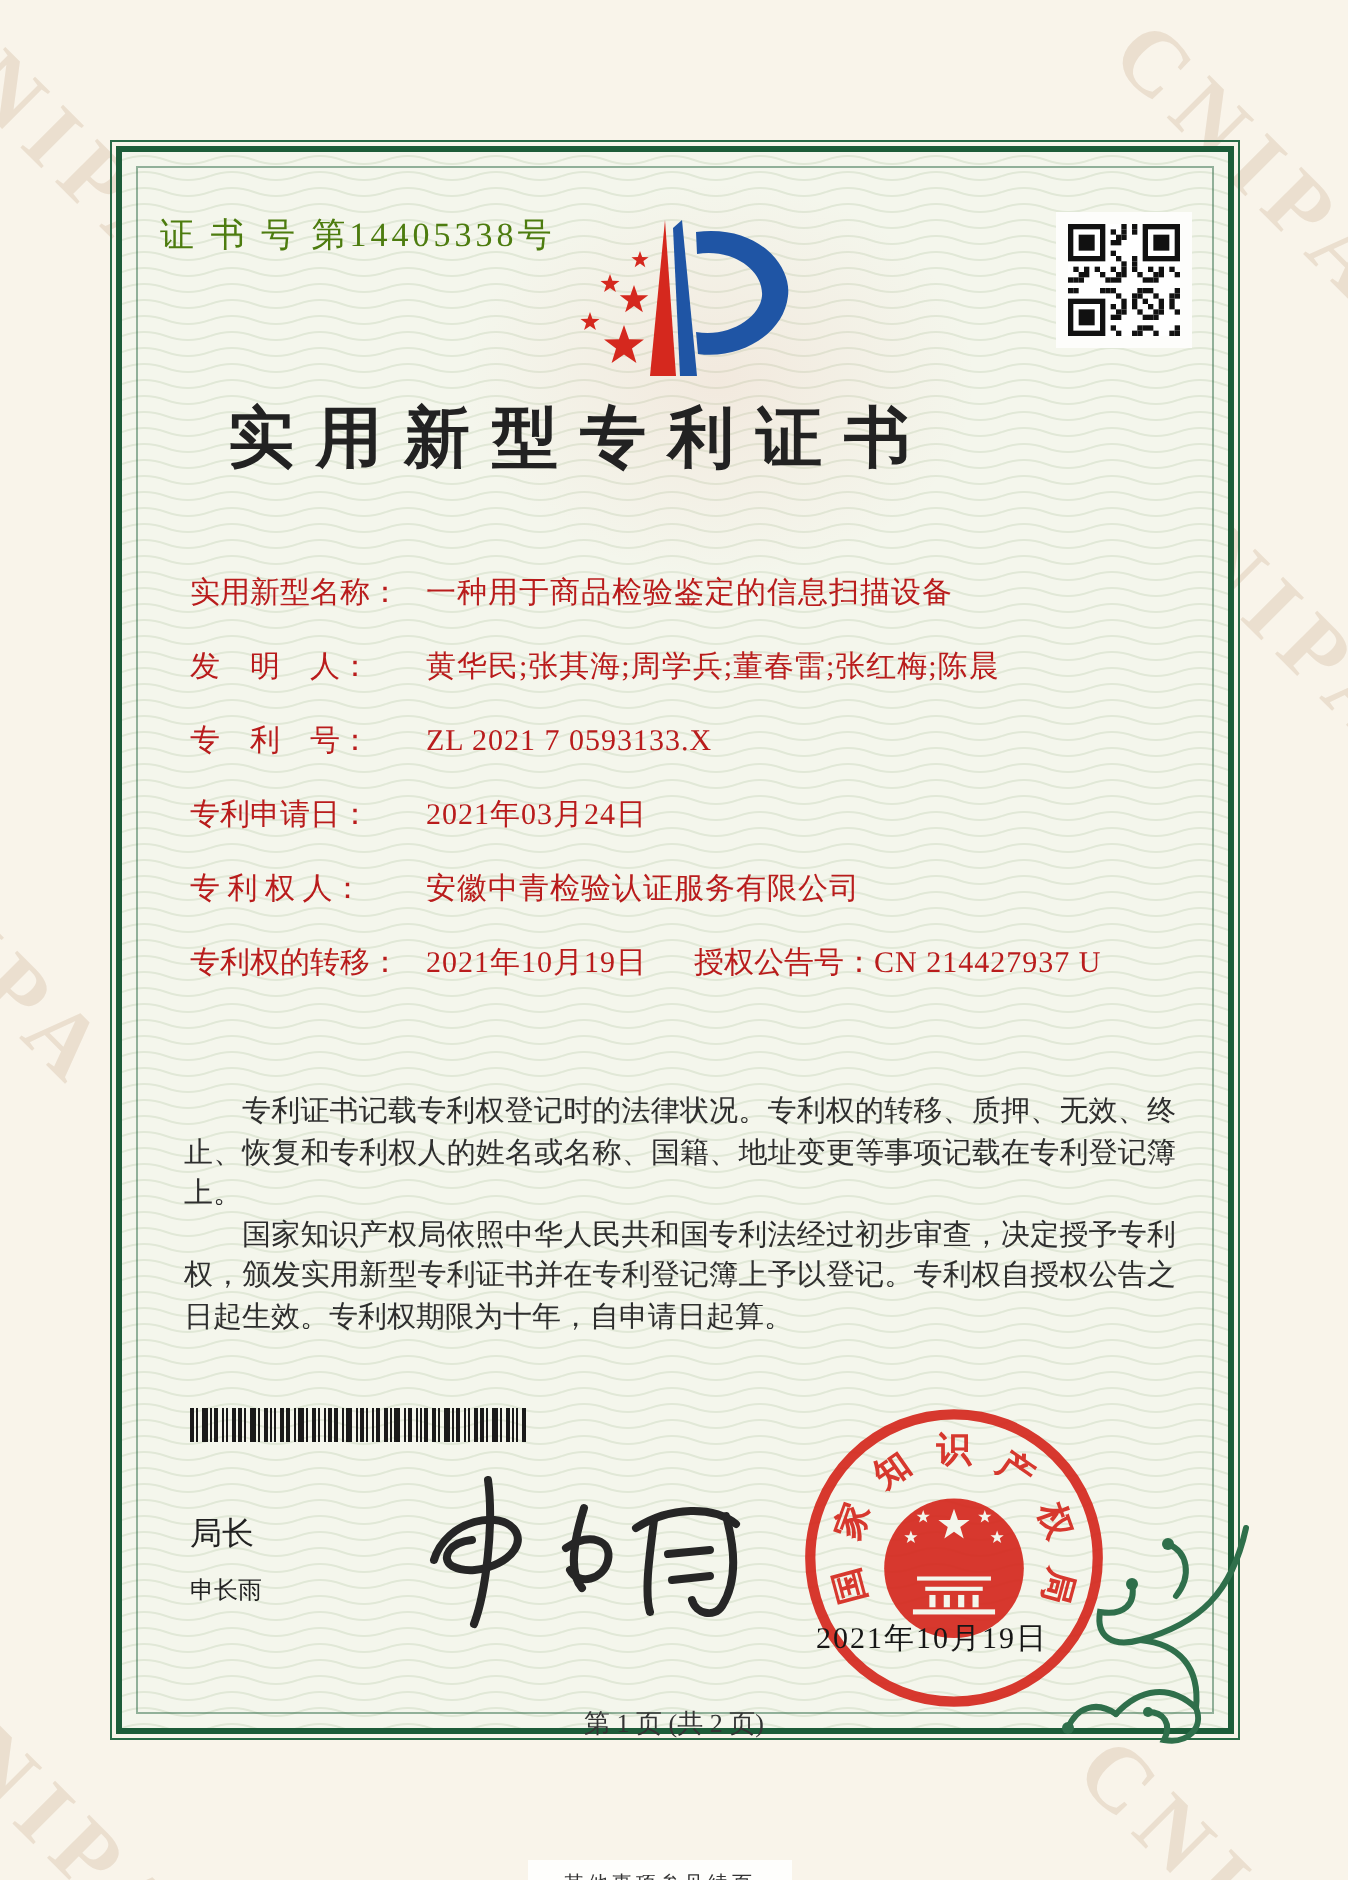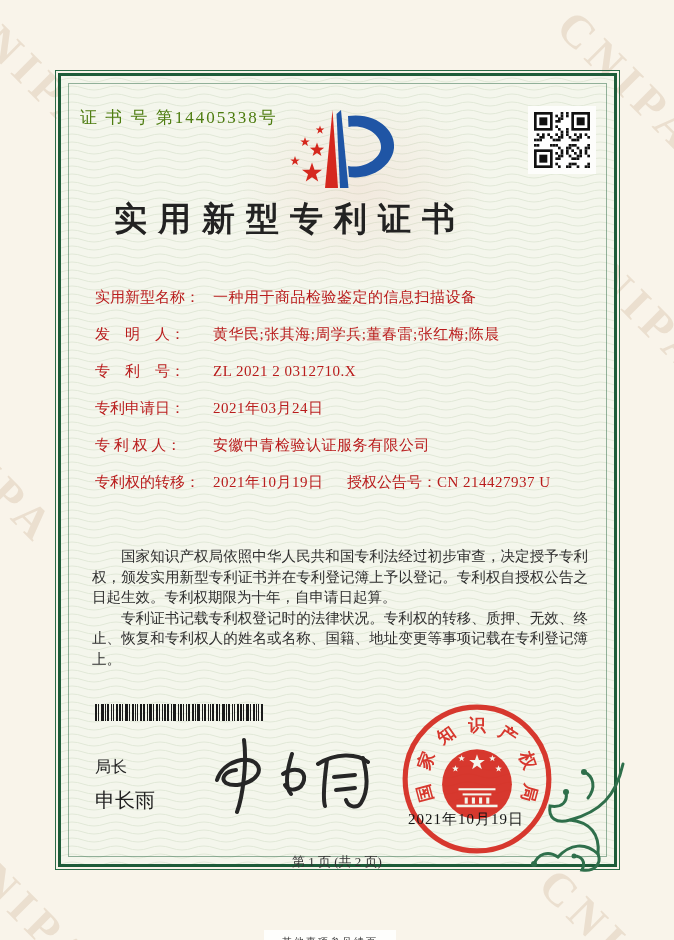--- a/index.html
+++ b/index.html
@@ -28,21 +28,21 @@
   .fvalue{letter-spacing:.5px;}
   .grant2{position:absolute;left:252px;top:0;}
   .paras{position:absolute;left:92px;top:546px;width:496px;font-size:14.5px;line-height:20.5px;
       color:#2e2e2e;text-align:justify;}
   .paras p{margin:0;text-indent:2em;}
   .barcode{position:absolute;left:95px;top:704px;height:17px;display:flex;align-items:stretch;}
   .barcode div{background:#1a1a1a;}
   .seal{position:absolute;left:400px;top:702px;}
   .sealdate{position:absolute;left:408px;top:810px;width:150px;font-size:15px;letter-spacing:1px;color:#161616;z-index:5;}
   .director{position:absolute;left:95px;top:757px;font-size:16px;color:#222;font-family:Liberation Serif, serif;}
-  .dname{position:absolute;left:95px;top:787px;font-size:20px;color:#222;font-family:"Liberation Sans","DejaVu Sans",sans-serif;}
+  .dname{position:absolute;left:95px;top:787px;font-size:12px;color:#222;font-family:"Liberation Sans","DejaVu Sans",sans-serif;}
   .sig{position:absolute;left:195px;top:728px;}
   .pfooter{position:absolute;left:0;top:853px;width:674px;text-align:center;font-size:13px;color:#333;}
   .contnote{position:absolute;left:264px;top:889px;background:#fefefc;padding:5px 18px;font-size:10px;color:#333;letter-spacing:2px;margin-top:41px;}
   .flourish{position:absolute;left:528px;top:758px;z-index:4;}
 </style>
 </head>
 <body>
 
 <div class="page">
 
@@ -203,39 +203,39 @@
   <div class="title">实用新型专利证书</div>
 
   <div class="fields">
     <div class="frow">
       <span class="flabel">实用新型名称：</span><span class="fvalue">一种用于商品检验鉴定的信息扫描设备</span>
     </div>
     <div class="frow">
       <span class="flabel">发　明　人：</span><span class="fvalue">黄华民;张其海;周学兵;董春雷;张红梅;陈晨</span>
     </div>
     <div class="frow">
-      <span class="flabel">专　利　号：</span><span class="fvalue">ZL 2021 2 0312710.X</span>
+      <span class="flabel">专　利　号：</span><span class="fvalue">ZL 2021 7 0593133.X</span>
     </div>
     <div class="frow">
       <span class="flabel">专利申请日：</span><span class="fvalue">2021年03月24日</span>
     </div>
     <div class="frow">
       <span class="flabel">专 利 权 人：</span><span class="fvalue">安徽中青检验认证服务有限公司</span>
     </div>
     <div class="frow">
       <span class="flabel">专利权的转移：</span><span class="fvalue">2021年10月19日</span>
       <span class="grant2">
         <span class="flabel" style="min-width:0">授权公告号：</span><span class="fvalue">CN 214427937 U</span>
       </span>
     </div>
   </div>
 
   <div class="paras">
+    <p>专利证书记载专利权登记时的法律状况。专利权的转移、质押、无效、终止、恢复和专利权人的姓名或名称、国籍、地址变更等事项记载在专利登记簿上。</p>
     <p>国家知识产权局依照中华人民共和国专利法经过初步审查，决定授予专利权，颁发实用新型专利证书并在专利登记簿上予以登记。专利权自授权公告之日起生效。专利权期限为十年，自申请日起算。</p>
-    <p>专利证书记载专利权登记时的法律状况。专利权的转移、质押、无效、终止、恢复和专利权人的姓名或名称、国籍、地址变更等事项记载在专利登记簿上。</p>
   </div>
 
   <div class="barcode" id="barcode">
       <div style="width: 2px; margin-right: 1px;"></div>
       <div style="width: 1px; margin-right: 2px;"></div>
       <div style="width: 3px; margin-right: 1px;"></div>
       <div style="width: 1px; margin-right: 1px;"></div>
       <div style="width: 2px; margin-right: 2px;"></div>
       <div style="width: 1px; margin-right: 1px;"></div>
       <div style="width: 1px; margin-right: 2px;"></div>

